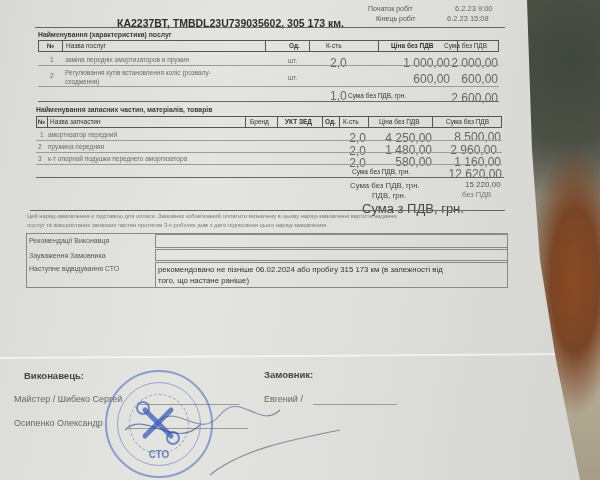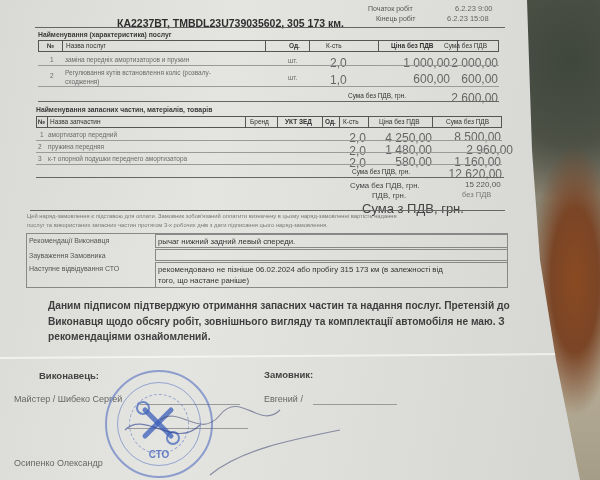--- a/index.html
+++ b/index.html
@@ -74,21 +74,21 @@
     <div class="t td" style="left:288px;top:57px;">шт.</div>
     <div class="t num" style="left:330px;top:56px;width:16px;">2,0</div>
     <div class="t num" style="left:380px;top:56px;width:70px;">1 000,00</div>
     <div class="t num" style="left:440px;top:56px;width:58px;">2 000,00</div>
   </div>
   <div class="hline light" style="left:38px;top:65px;width:461px;"></div>
   <div>
     <div class="t td" style="left:50px;top:72px;">2</div>
     <div class="t td" style="left:65px;top:68px;white-space:normal;width:180px;line-height:9px;">Регулювання кутів встановлення коліс (розвалу-сходження)</div>
     <div class="t td" style="left:288px;top:74px;">шт.</div>
-    <div class="t num" style="left:330px;top:73px;width:16px;">1,0</div>
+    <div class="t num" style="left:330px;top:89px;width:16px;">1,0</div>
     <div class="t num" style="left:380px;top:72px;width:70px;">600,00</div>
     <div class="t num" style="left:440px;top:72px;width:58px;">600,00</div>
   </div>
   <div class="hline light" style="left:38px;top:86px;width:461px;"></div>
   <div class="t th" style="left:348px;top:92px;font-weight:normal;">Сума без ПДВ, грн.</div>
   <div class="t num" style="left:440px;top:91px;width:58px;">2 600,00</div>
   <div class="hline" style="left:38px;top:101px;width:461px;"></div>
 
   <div class="t section-title" style="left:36px;top:106px;">Найменування запасних частин, матеріалів, товарів</div>
   <div class="box" style="left:36px;top:116px;width:466px;height:12px;"></div>
@@ -113,21 +113,21 @@
     <div class="t num" style="left:340px;top:131px;width:26px;">2,0</div>
     <div class="t num" style="left:370px;top:131px;width:62px;text-align:right;">4 250,00</div>
     <div class="t num" style="left:436px;top:130px;width:65px;">8 500,00</div>
   </div>
   <div class="hline light" style="left:36px;top:140px;width:466px;"></div>
   <div>
     <div class="t td" style="left:38px;top:143px;">2</div>
     <div class="t td" style="left:48px;top:143px;">пружина передняя</div>
     <div class="t num" style="left:340px;top:144px;width:26px;">2,0</div>
     <div class="t num" style="left:370px;top:143px;width:62px;">1 480,00</div>
-    <div class="t num" style="left:448px;top:143px;width:65px;">2 960,00</div>
+    <div class="t num" style="left:432px;top:143px;width:65px;">2 960,00</div>
   </div>
   <div class="hline light" style="left:36px;top:152px;width:466px;"></div>
   <div>
     <div class="t td" style="left:38px;top:155px;">3</div>
     <div class="t td" style="left:48px;top:155px;">к-т опорной подушки переднего амортизатора</div>
     <div class="t num" style="left:340px;top:156px;width:26px;">2,0</div>
     <div class="t num" style="left:370px;top:155px;width:62px;">580,00</div>
     <div class="t num" style="left:436px;top:155px;width:65px;">1 160,00</div>
   </div>
   <div class="hline light" style="left:36px;top:164px;width:466px;"></div>
@@ -141,37 +141,35 @@
   <div class="t" style="left:462px;top:190px;font-size:7.5px;color:#777;">без ПДВ</div>
   <div class="t" style="left:362px;top:201px;font-size:13px;color:#444;">Сума з ПДВ, грн.</div>
   <div class="hline" style="left:30px;top:210px;width:475px;"></div>
 
   <div class="t note" style="left:27px;top:213px;">Цей наряд-замовлення є підставою для оплати. Замовник зобов'язаний оплатити визначену в цьому наряд-замовленні вартість надання</div>
   <div class="t note" style="left:27px;top:222px;">послуг та використаних запасних частин протягом 3-х робочих днів з дати підписання цього наряд-замовлення.</div>
 
   <div class="box" style="left:26px;top:233px;width:482px;height:55px;border-color:#888;"></div>
   <div class="t reco-lbl" style="left:29px;top:237px;">Рекомендації Виконавця</div>
   <div class="box" style="left:155px;top:234px;width:353px;height:14px;border-color:#888;"></div>
-  <div class="t reco-val" style="left:158px;top:237px;">рычаг нижний задний левый спереди.</div>
   <div class="t reco-lbl" style="left:29px;top:252px;">Зауваження Замовника</div>
   <div class="box" style="left:155px;top:249px;width:353px;height:12px;border-color:#888;"></div>
   <div class="t reco-val" style="left:158px;top:251px;"></div>
   <div class="t reco-lbl" style="left:29px;top:265px;">Наступне відвідування СТО</div>
   <div class="box" style="left:155px;top:262px;width:353px;height:26px;border-color:#888;"></div>
   <div class="t reco-val" style="left:158px;top:265px;">рекомендовано не пізніше 06.02.2024 або пробігу 315 173 км (в залежності від</div>
   <div class="t reco-val" style="left:158px;top:276px;">того, що настане раніше)</div>
 
-  <div class="t confirm" style="left:48px;top:298px;">Даним підписом підтверджую отримання запасних частин та надання послуг. Претензій до Виконавця щодо обсягу робіт, зовнішнього вигляду та комплектації автомобіля не маю. З рекомендаціями ознайомлений.</div>
 
   <div class="crease"></div>
 
-  <div class="t sig-head" style="left:31px;top:370px;padding-left:8px;">Виконавець:</div>
+  <div class="t sig-head" style="left:16px;top:370px;padding-left:8px;">Виконавець:</div>
   <div class="t sig-line" style="left:14px;top:394px;">Майстер / Шибеко Сергей</div>
   <div class="hline light" style="left:140px;top:404px;width:100px;"></div>
-  <div class="t sig-line" style="left:14px;top:418px;margin-top:40px;">Осипенко Олександр</div>
+  <div class="t sig-line" style="left:14px;top:418px;">Осипенко Олександр</div>
   <div class="hline light" style="left:128px;top:428px;width:120px;"></div>
 
   <div class="t sig-head" style="left:264px;top:369px;">Замовник:</div>
   <div class="t sig-line" style="left:264px;top:394px;">Евгений /</div>
   <div class="hline light" style="left:313px;top:404px;width:84px;"></div>
 
   <div class="stamp">
     <svg width="108" height="108" viewBox="0 0 108 108" style="position:absolute;left:-2px;top:-2px;">
       <g stroke="rgba(60,95,185,0.75)" stroke-width="5" stroke-linecap="round" fill="none">
         <line x1="40" y1="40" x2="66" y2="66"></line>

